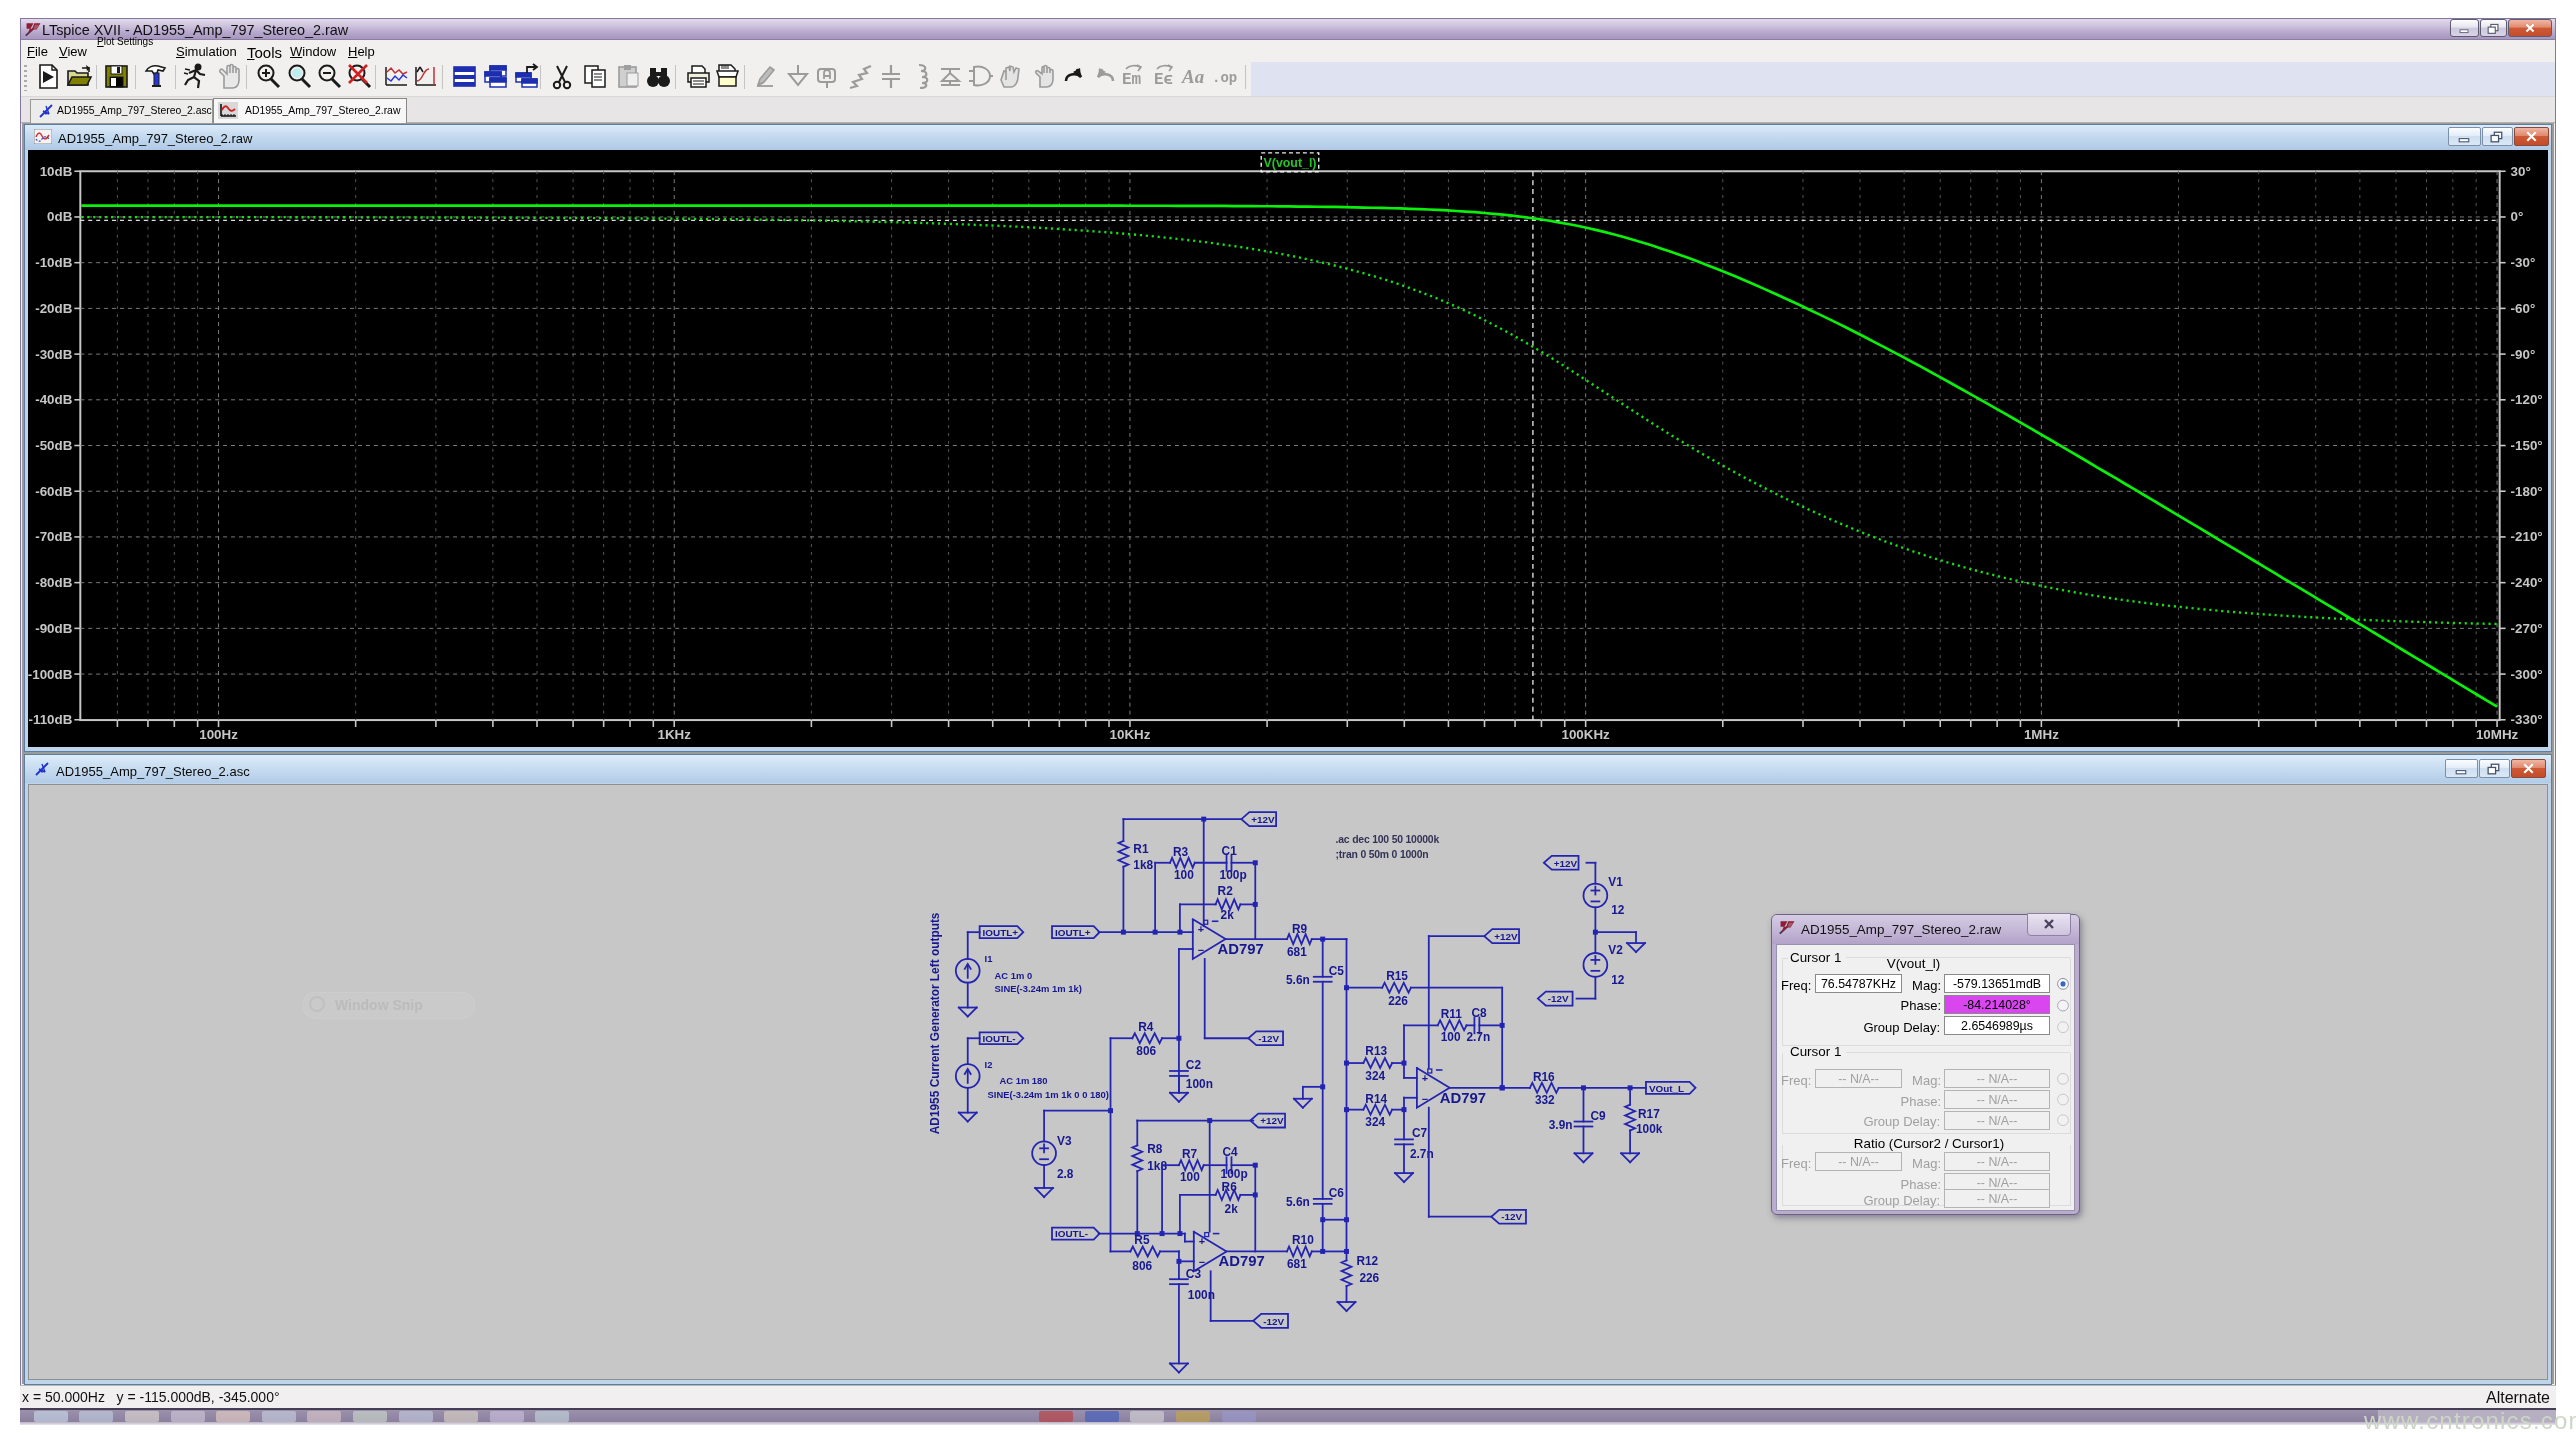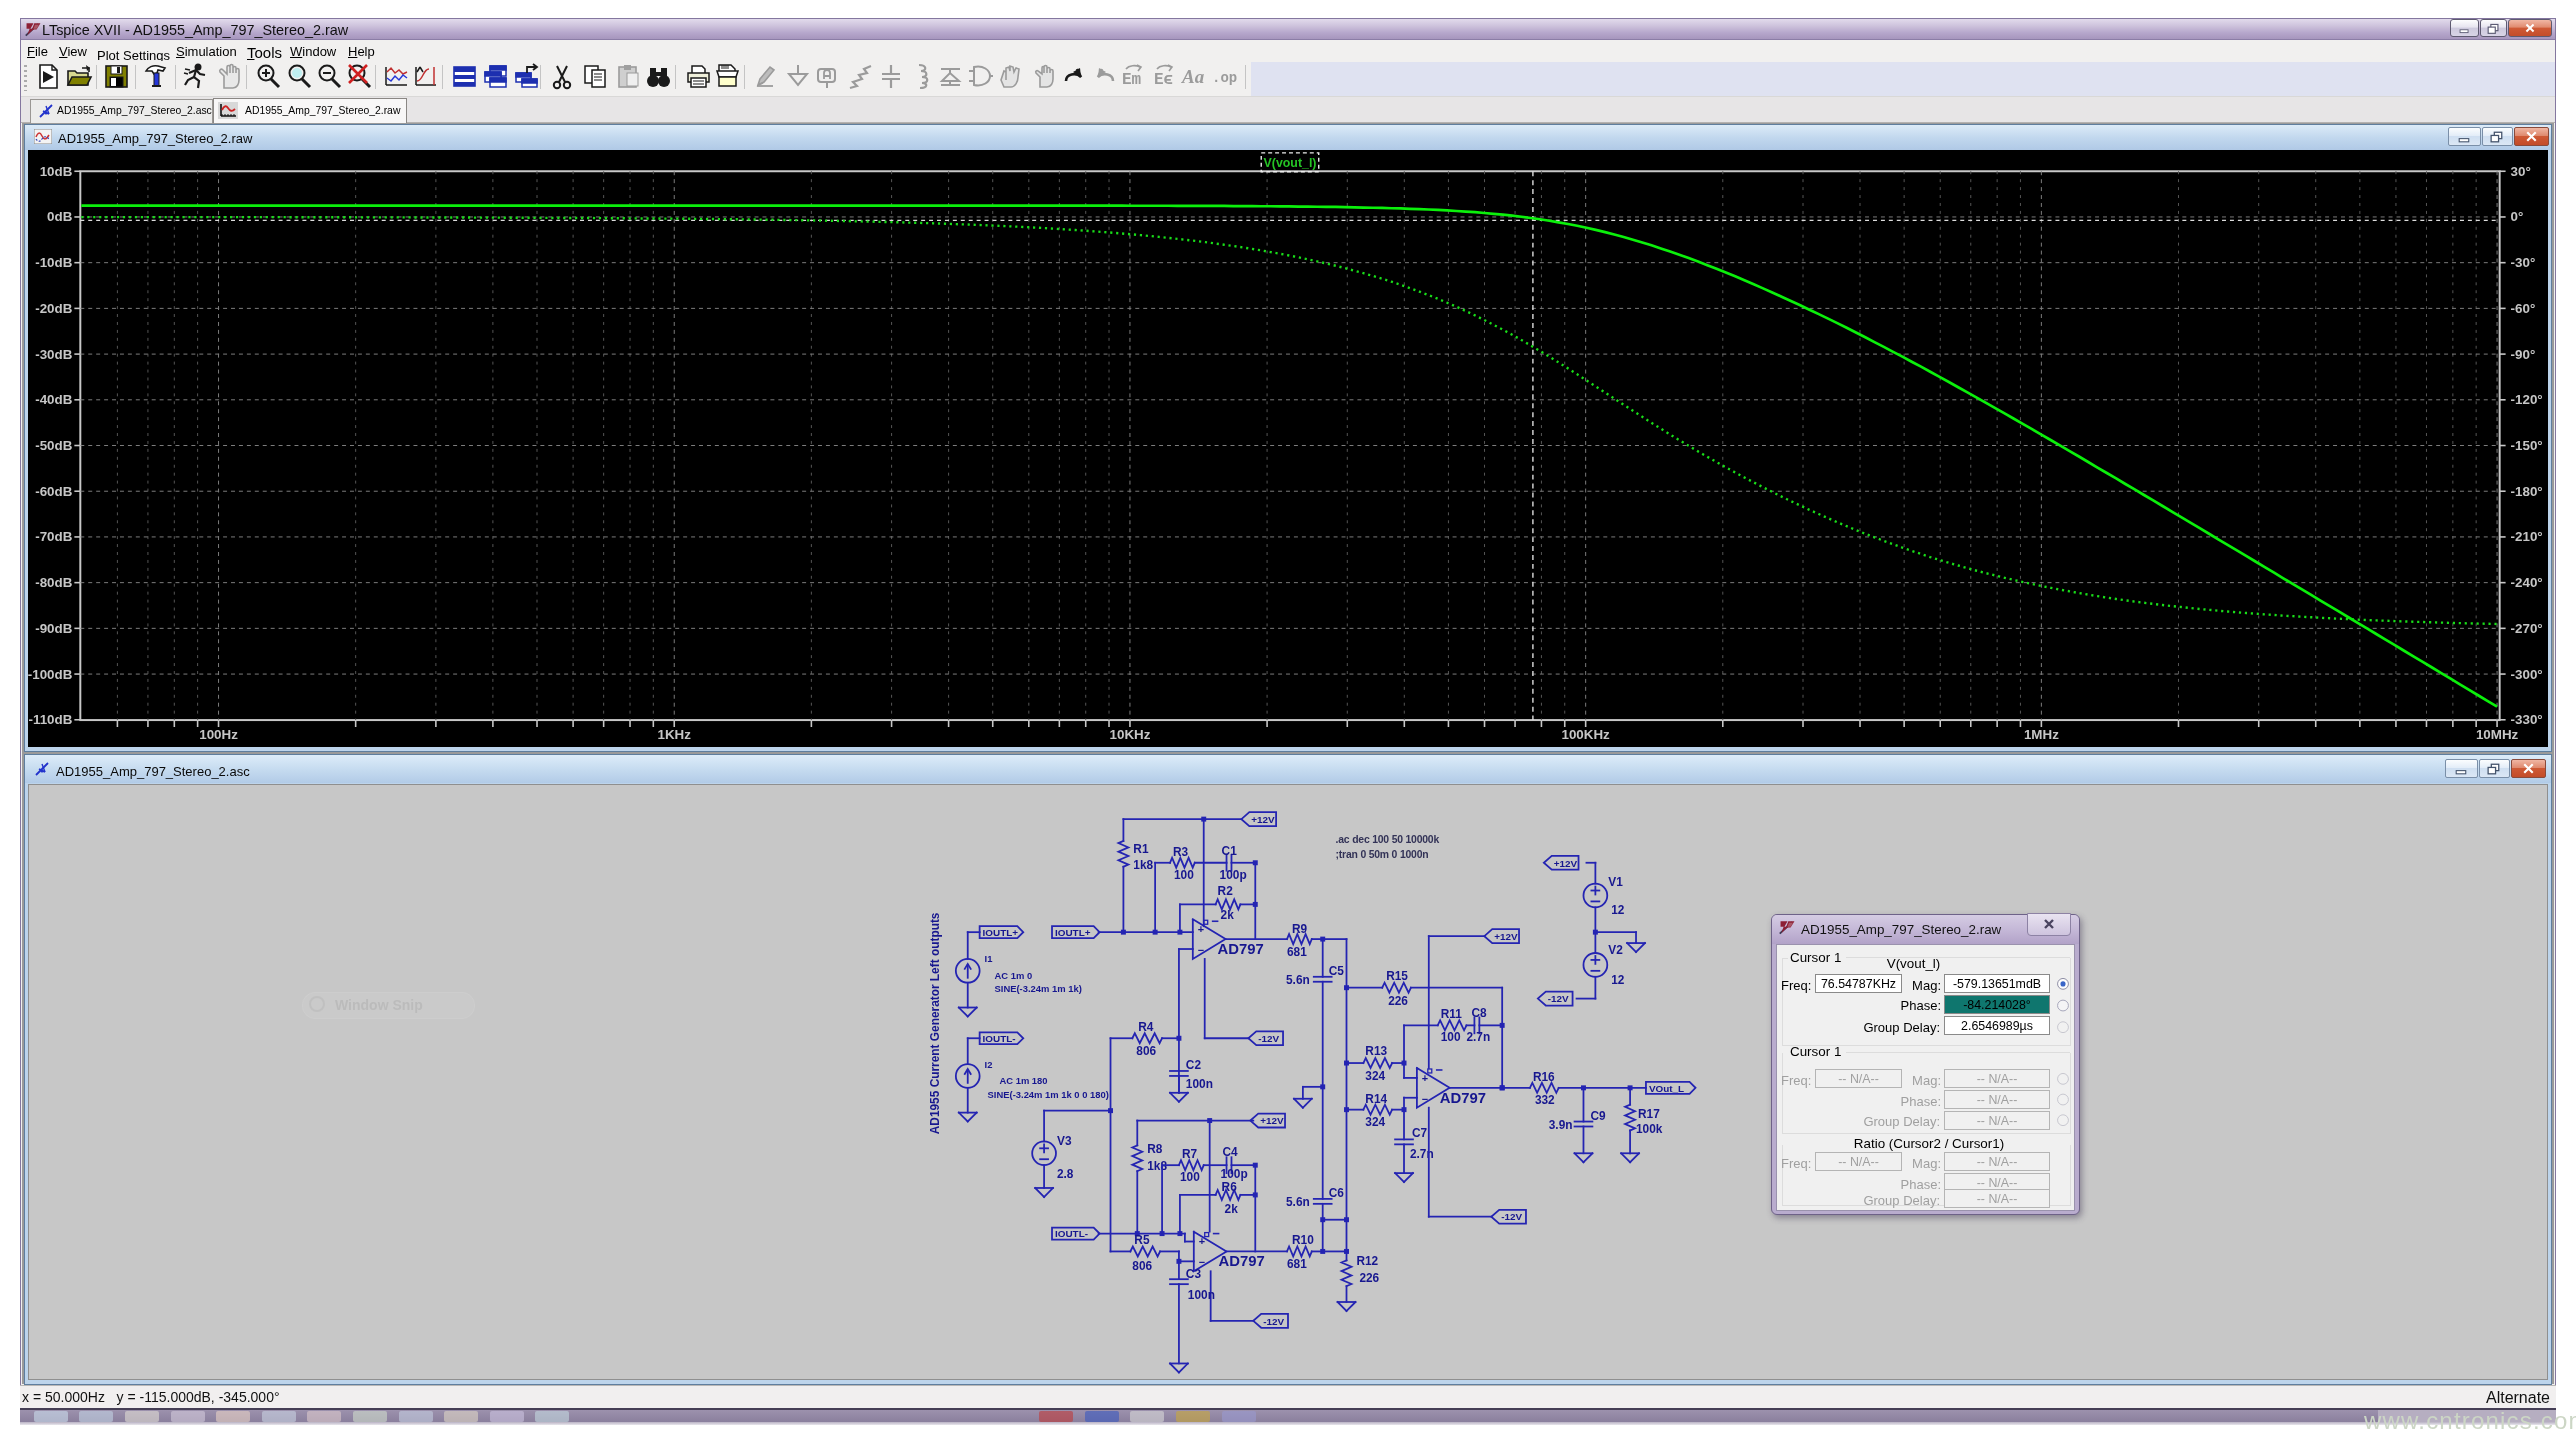--- a/index.html
+++ b/index.html
@@ -23,21 +23,21 @@
       <rect x="10" y="5" width="8" height="7" fill="#fff" stroke="#5c5c74" stroke-width="1.3"></rect>
       <rect x="7" y="8" width="8" height="7" fill="#fff" stroke="#5c5c74" stroke-width="1.3"></rect>
     </svg></div>
 <div style="position:absolute;left:2508px;top:19px;width:44px;height:18px;background:linear-gradient(#f1b7a4 0%,#e08b70 45%,#cf5a36 50%,#c44d2a 100%);border:1px solid #5e5a70;border-radius:3px;box-sizing:border-box"><svg width="42" height="16" viewBox="0 0 26 18" preserveAspectRatio="xMidYMid meet">
       <path d="M9 5l8 8M17 5l-8 8" stroke="#fff" stroke-width="2.2"></path>
     </svg></div>
 
 <div class="abs" style="left:21px;top:40px;width:2534px;height:22px;background:#f1f0ef;border-bottom:1px solid #e0dfde"></div>
 <div class="abs" style="top:44px;left:27px;font-size:13px"><u>F</u>ile</div>
 <div class="abs" style="top:44px;left:59px;font-size:13px"><u>V</u>iew</div>
-<div class="abs" style="top:48px;left:97px;font-size:13px"><u>P</u>lot Settings</div>
+<div class="abs" style="top:36px;left:97px;font-size:10px"><u>P</u>lot Settings</div>
 <div class="abs" style="top:44px;left:176px;font-size:13px"><u>S</u>imulation</div>
 <div class="abs" style="top:44px;left:247px;font-size:15px"><u>T</u>ools</div>
 <div class="abs" style="top:44px;left:290px;font-size:13px"><u>W</u>indow</div>
 <div class="abs" style="top:44px;left:348px;font-size:13px"><u>H</u>elp</div>
 
 <div class="abs" style="left:21px;top:61px;width:2534px;height:36px;background:#f1f0ef;border-bottom:1px solid #d9d8d7"></div>
 <div class="abs" style="left:1251px;top:62px;width:1304px;height:34px;background:#dfe2f1"></div>
 <div class="abs" style="left:24px;top:65px;width:3px;height:26px;background:repeating-linear-gradient(#aaa 0 2px,#f1f0ef 2px 5px)"></div>
 <div style="position:absolute;left:96px;top:65px;width:1px;height:24px;background:#c4c4c4"></div>
 <div style="position:absolute;left:135px;top:65px;width:1px;height:24px;background:#c4c4c4"></div>
@@ -870,21 +870,21 @@
 <div class="abs" style="left:1782px;top:958px;width:289px;height:88px;border:1px solid #dcdcdc;border-top:none"></div>
 <div class="abs" style="left:1782px;top:958px;width:6px;height:1px;background:#dcdcdc"></div>
 <div class="abs" style="left:1846px;top:957px;width:224px;height:1px;background:#dcdcdc"></div>
 <div class="abs" style="left:1790px;top:950px;font-size:13.4px">Cursor 1</div>
 <div class="abs" style="left:1854px;top:956px;width:119px;font-size:13.4px;text-align:center">V(vout_l)</div>
 <div class="abs" style="left:1781px;top:978px;width:30px;font-size:13px;text-align:right">Freq:</div>
 <div class="abs" style="left:1815px;top:974px;width:87px;height:19px;background:#fff;border:1px solid #8a8a8a;font-size:12.4px;text-align:center;line-height:18px">76.54787KHz</div>
 <div class="abs" style="left:1905px;top:978px;width:36px;font-size:13px;text-align:right">Mag:</div>
 <div class="abs" style="left:1944px;top:974px;width:106px;height:19px;background:#fff;border:1px solid #8a8a8a;font-size:12.4px;text-align:center;line-height:18px">-579.13651mdB</div>
 <div class="abs" style="left:1887px;top:998px;width:54px;font-size:13px;text-align:right">Phase:</div>
-<div class="abs" style="left:1944px;top:995px;width:106px;height:19px;background:#0f766e;border:1px solid #8a8a8a;font-size:12.4px;text-align:center;line-height:18px">-84.214028°</div>
+<div class="abs" style="left:1944px;top:995px;width:106px;height:19px;background:#d946ef;border:1px solid #8a8a8a;font-size:12.4px;text-align:center;line-height:18px">-84.214028°</div>
 <div class="abs" style="left:1857px;top:1020px;width:83px;font-size:13px;text-align:right">Group Delay:</div>
 <div class="abs" style="left:1944px;top:1016px;width:106px;height:19px;background:#fff;border:1px solid #8a8a8a;font-size:12.4px;text-align:center;line-height:18px">2.6546989µs</div>
 <svg class="abs" style="left:2054px;top:976px" width="18" height="63" viewBox="0 0 18 64">
 <circle cx="9" cy="8" r="5.5" fill="#fdfdfd" stroke="#8c8ca4"></circle>
     <circle cx="9" cy="8" r="2.6" fill="#3a66c8"></circle>
 <circle cx="9" cy="30" r="5.5" fill="#f4f4f6" stroke="#a6a6ba"></circle>
 <circle cx="9" cy="52" r="5.5" fill="#f1f1f1" stroke="#c6c6ce"></circle>
   </svg>
 
 <div class="abs" style="left:1782px;top:1053px;width:289px;height:81px;border:1px solid #dcdcdc;border-top:none"></div>

